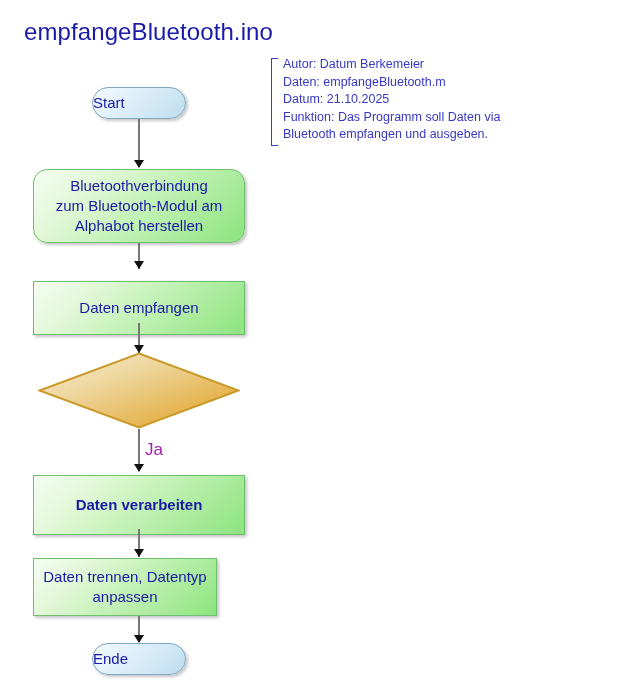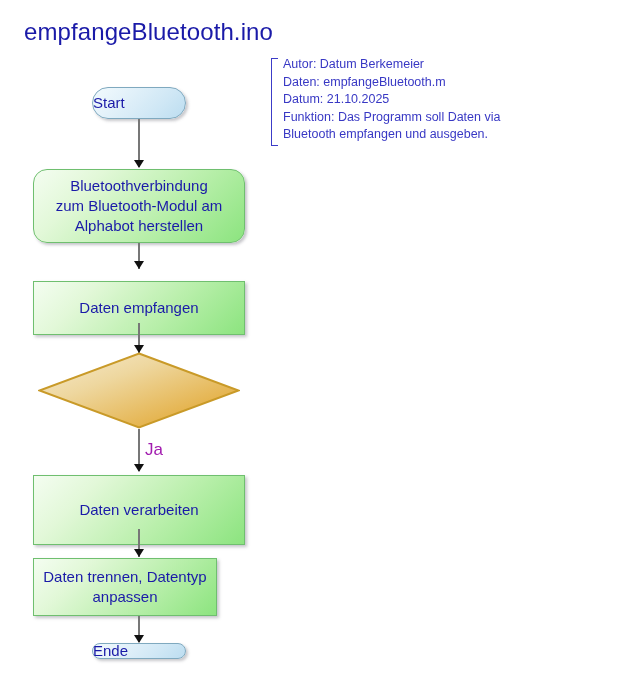--- a/index.html
+++ b/index.html
@@ -185,32 +185,32 @@
         </linearGradient>
       </defs>
       <polygon points="101,1.5 200.5,38.5 101,75.5 1.5,38.5" fill="url(#goldgrad)" stroke="#c99a28" stroke-width="2"></polygon>
     </svg>
   </div>
 
   <div class="conn" style="left:138px; top:429px; height:42px;"></div>
   <div class="arrowhead" style="left:133.5px; top:464px;"></div>
   <div class="edge-label" style="left:145px; top:440px;">Ja</div>
 
-  <div class="process" style="left:33px; top:475px; width:212px; height:70px;">
+  <div class="process" style="left:33px; top:475px; width:212px; height:60px;font-weight:bold;">
     <div class="node-label">Daten verarbeiten</div>
   </div>
 
   <div class="conn" style="left:138px; top:529px; height:28px;"></div>
   <div class="arrowhead" style="left:133.5px; top:549px;"></div>
 
   <div class="process" style="left:33px; top:558px; width:184px; height:58px;">
     <div class="node-label">Daten trennen, Datentyp
 anpassen</div>
   </div>
 
   <div class="conn" style="left:138px; top:616px; height:26px;"></div>
   <div class="arrowhead" style="left:133.5px; top:635px;"></div>
 
-  <div class="terminator" style="left:92px; top:643px; width:94px; height:16px;">
+  <div class="terminator" style="left:92px; top:643px; width:94px; height:32px;">
     <div class="node-label">Ende</div>
   </div>
 
 </div>
 
 </body></html>

